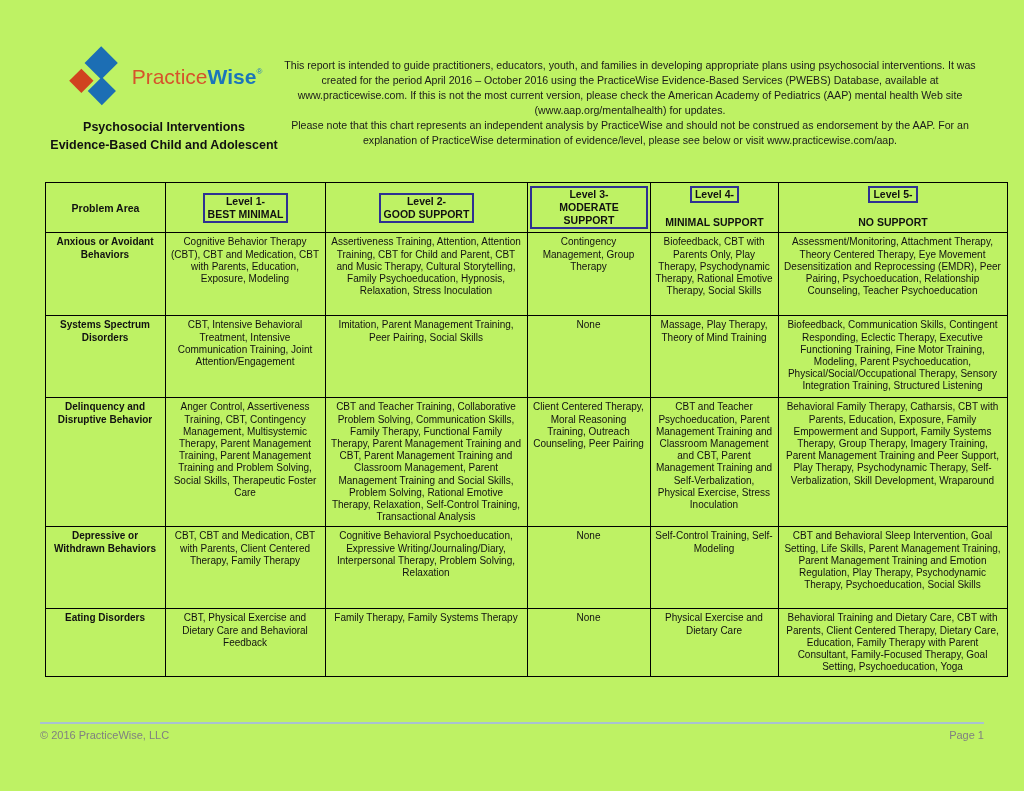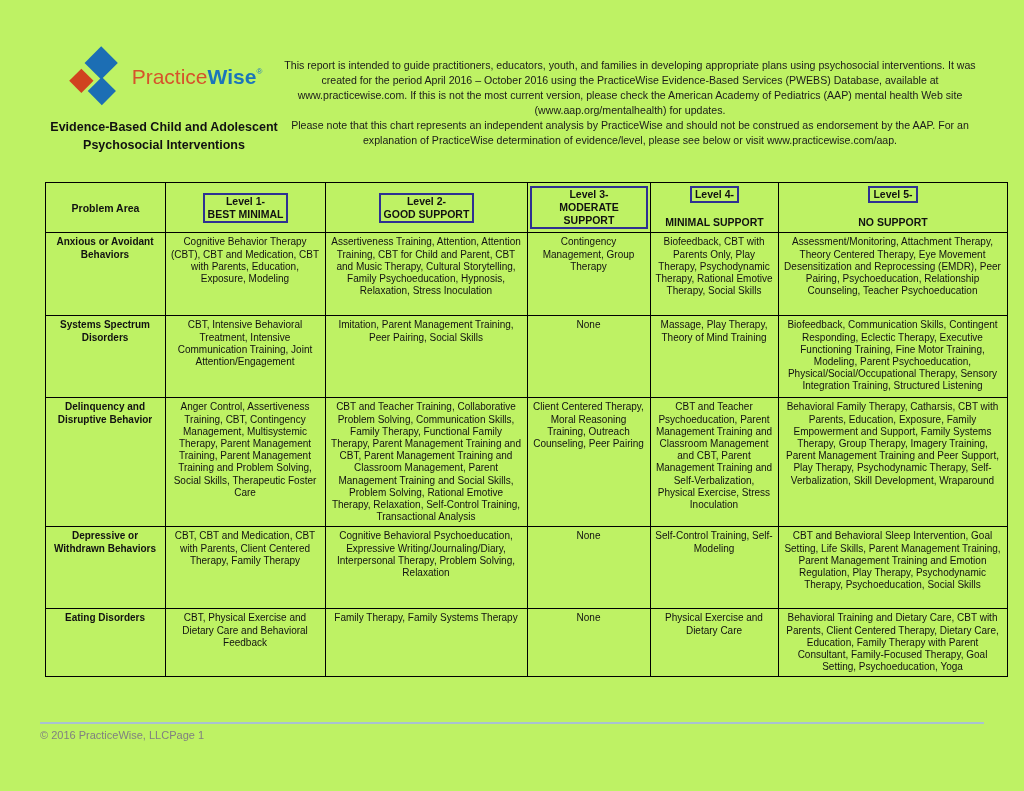--- a/index.html
+++ b/index.html
@@ -27,41 +27,41 @@
   table.ebp { position:absolute; left:45px; top:182px; width:962px; border-collapse:collapse; table-layout:fixed; }
   table.ebp th, table.ebp td { border:1px solid #000; }
   table.ebp th { font-size:10.5px; font-weight:700; text-align:center; vertical-align:middle; padding:3px 2px; color:#111; height:36px; }
   table.ebp td { font-size:10px; line-height:1.22; vertical-align:top; text-align:center; padding:3px 5px 3px 4px; color:#111; }
   td.problem { font-weight:700; }
   .level-box { display:inline-block; border:2px solid #2e3192; padding:0 3px; line-height:1.25; }
   .sub-outside { display:block; line-height:1.25; margin-top:13px; }
 
   
   .footer-line { position:absolute; left:40px; top:722px; width:944px; height:2px; background:#a9c2d1; }
-  .footer { position:absolute; left:40px; top:729px; width:944px; display:flex; justify-content:flex-start; font-size:11px; color:#808080; }
+  .footer { position:absolute; left:40px; top:729px; width:944px; display:flex; justify-content:space-between; font-size:11px; color:#808080; }
 </style>
 </head>
 <body>
 
 <div class="page">
 
   <div class="logo-block">
     <div class="logo-row">
       <span>
         <svg width="64" height="66" viewBox="0 0 100 100" aria-hidden="true">
           <polygon points="55,2 81,28 55,54 29,28" fill="#1c6eb4"></polygon>
           <polygon points="24,37 43,56 24,75 5,56" fill="#d0431f"></polygon>
           <polygon points="56,50 78,72 56,94 34,72" fill="#1c6eb4"></polygon>
         </svg>
       </span>
       <span class="brand"><span class="practice">Practice</span><span class="wise">Wise</span><span class="reg">®</span></span>
     </div>
     <div class="logo-title">
+      <div>Psychosocial Interventions</div>
       <div>Evidence-Based Child and Adolescent</div>
-      <div>Psychosocial Interventions</div>
     </div>
   </div>
 
   <div class="intro">
     <div class="p1">This report is intended to guide practitioners, educators, youth, and families in developing appropriate plans using psychosocial interventions. It was created for the period April 2016 – October 2016 using the PracticeWise Evidence-Based Services (PWEBS) Database, available at www.practicewise.com.  If this is not the most current version, please check the American Academy of Pediatrics (AAP) mental health Web site (www.aap.org/mentalhealth) for updates.</div>
     <div class="p2">Please note that this chart represents an independent analysis by PracticeWise and should not be construed as endorsement by the AAP. For an explanation of PracticeWise determination of evidence/level, please see below or visit www.practicewise.com/aap.</div>
   </div>
 
   <table class="ebp">
     <colgroup>

